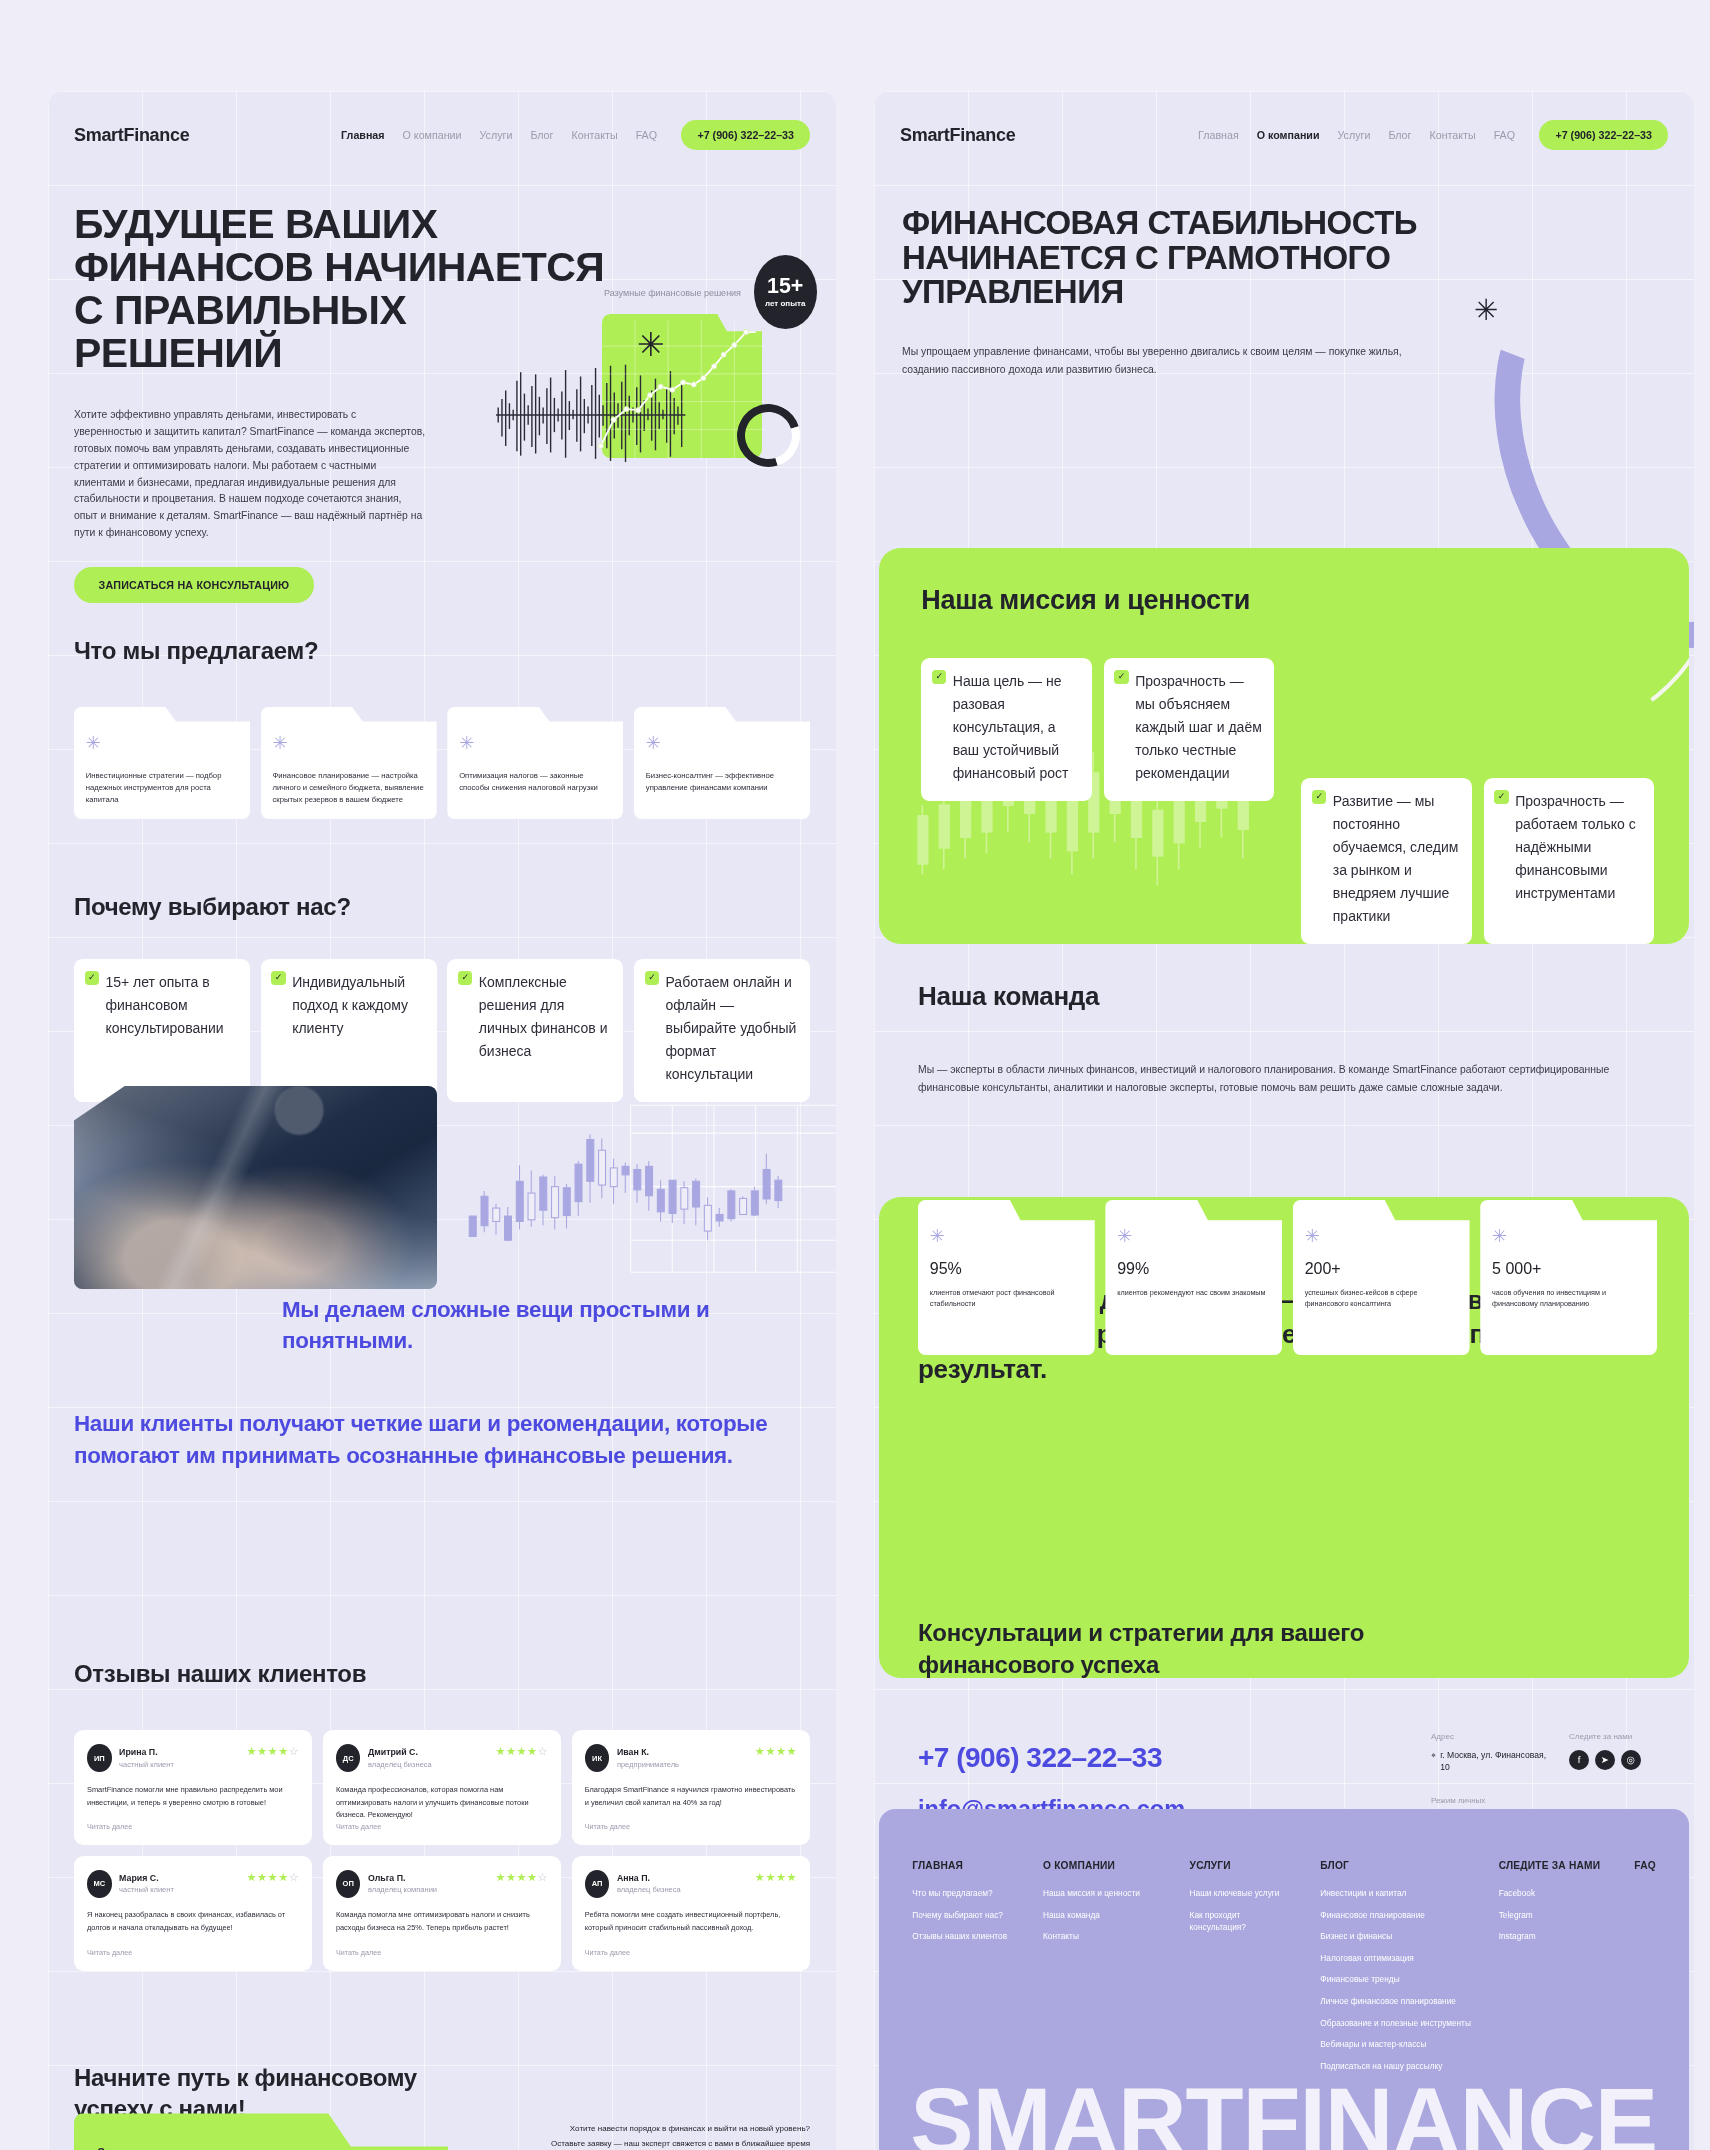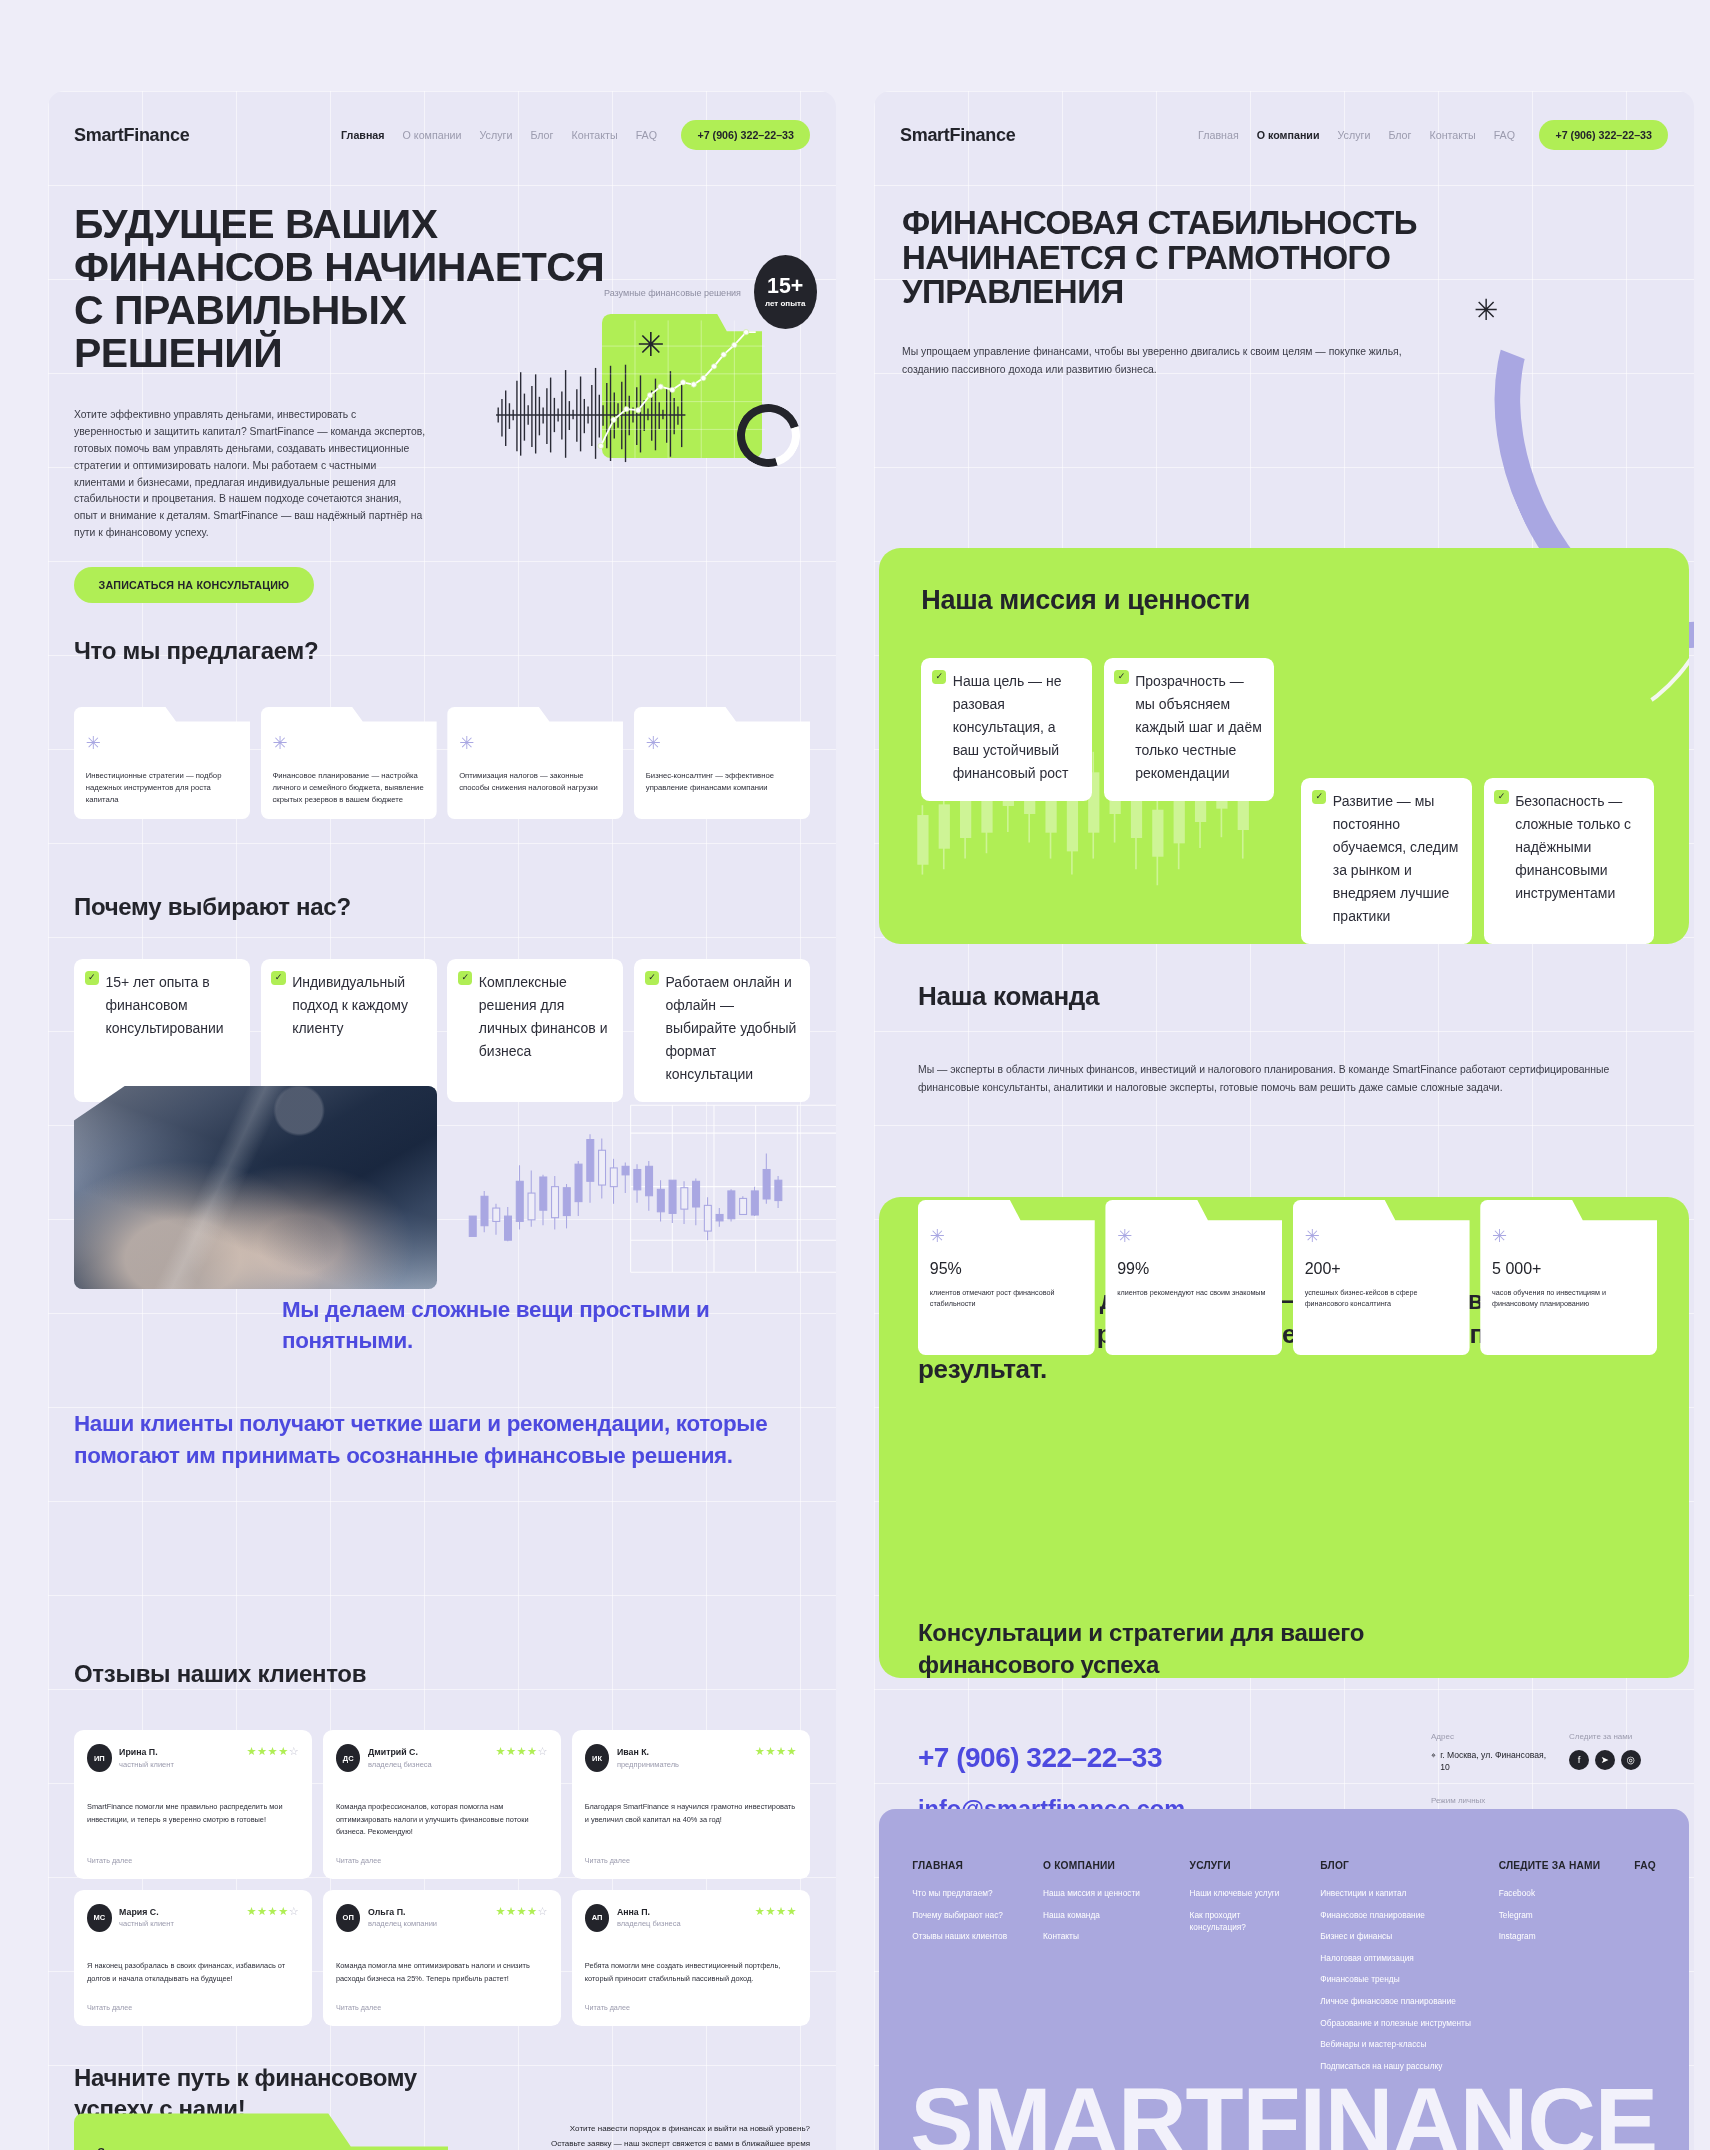--- a/index.html
+++ b/index.html
@@ -119,21 +119,21 @@
       radial-gradient(ellipse at 30% 85%, rgba(225,205,190,.75) 0 16%, transparent 40%),
       radial-gradient(ellipse at 62% 78%, rgba(225,200,185,.7) 0 13%, transparent 36%);
   }
   .candles-l { position: absolute; left: 417px; top: 1010px; width: 374px; height: 182px; }
 
   
   .stmt-purple { color: #4d4adf; font-weight: 700; letter-spacing: -0.3px; }
 
   
   .rev-row { display: flex; gap: 10.7px; }
-  .rev-card { flex: 1; background: #fff; border-radius: 9.6px; padding: 14px 13px 14px; min-height: 115px; display: flex; flex-direction: column; gap: 17px; }
+  .rev-card { flex: 1; background: #fff; border-radius: 9.6px; padding: 14px 13px 14px; min-height: 115px; display: flex; flex-direction: column; }
   .rev-head { display: flex; align-items: center; }
   .rev-av {
     width: 24.6px; height: 28px; border-radius: 50%; background: #23242b; color: #fff;
     display: flex; align-items: center; justify-content: center; font-size: 7.5px; font-weight: 600; flex: 0 0 auto;
   }
   .rev-meta { margin-left: 7.5px; }
   .rev-name { font-size: 8.8px; font-weight: 600; color: #23242b; }
   .rev-role { font-size: 7.5px; color: #9b9bae; margin-top: 2.1px; }
   .rev-stars { margin-left: auto; font-size: 11.2px; letter-spacing: 0.5px; color: #b0ee55; align-self: flex-start; margin-top: 1.1px; white-space: nowrap; }
   .rev-stars .off { color: #c6c6d4; }
@@ -603,21 +603,21 @@
           <div class="txt">Прозрачность — мы объясняем каждый шаг и даём только честные рекомендации</div>
         </div>
       </div>
       <div class="mission-cards-b" style="z-index:3">
         <div class="check-card">
           <div class="check-box">✓</div>
           <div class="txt">Развитие — мы постоянно обучаемся, следим за рынком и внедряем лучшие практики</div>
         </div>
         <div class="check-card">
           <div class="check-box">✓</div>
-          <div class="txt">Безопасность — сложные только с надёжными финансовыми инструментами</div>
+          <div class="txt">Прозрачность — работаем только с надёжными финансовыми инструментами</div>
         </div>
       </div>
     </div>
 
     <div class="team-green-strip"></div>
     <div style="position:absolute;left:44px;top:890px;z-index:3" class="sec-h2 xl">Наша команда</div>
     <div style="position:absolute;left:44px;top:970px;width:722px;font-size:10.4px;line-height:1.75;color:#3a3b46;z-index:3">Мы — эксперты в области личных финансов, инвестиций и налогового планирования. В команде SmartFinance работают сертифицированные финансовые консультанты, аналитики и налоговые эксперты, готовые помочь вам решить даже самые сложные задачи.</div>
 
     <div class="folder-row" style="position:absolute;left:44px;right:37px;top:1109px;z-index:4">
       <div class="folder-card" style="min-height:155px">

